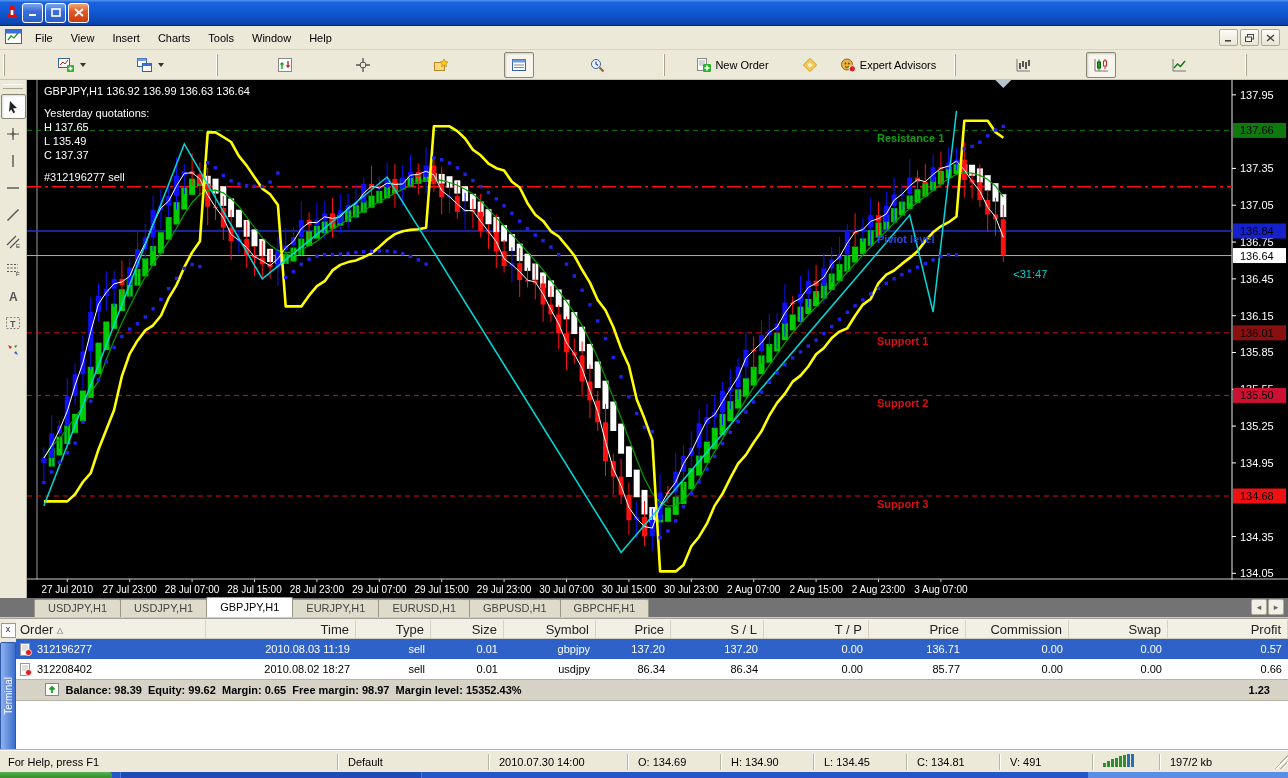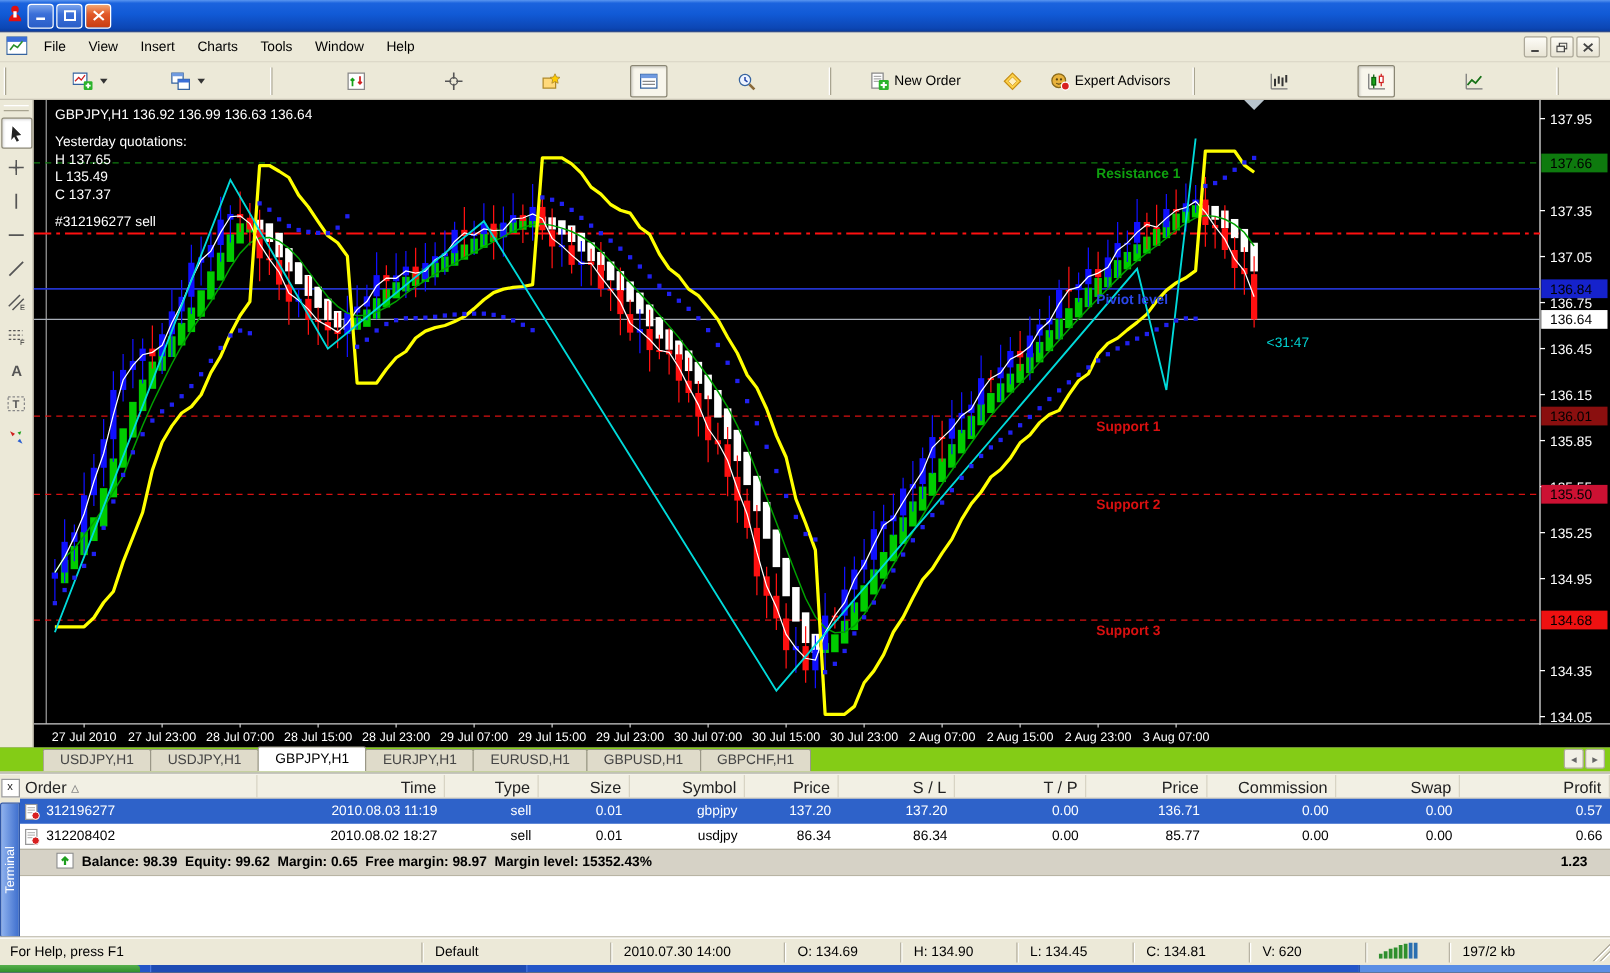--- a/index.html
+++ b/index.html
@@ -38,21 +38,21 @@
   
   #main{position:absolute;left:0;top:80px;width:1288px;height:518px;background:#000;display:flex;}
   #lefttools{width:27px;background:#ece9d8;border-right:1px solid #b8b4a4;box-sizing:border-box;
     display:flex;flex-direction:column;align-items:center;padding-top:2px;}
   #lefttools .hgrip{width:20px;height:3px;border-top:1px solid #fff;border-bottom:1px solid #a8a490;margin:2px 0 4px;}
   .lt-btn{width:23px;height:23px;margin:1px 0;display:flex;align-items:center;justify-content:center;
     border:1px solid transparent;border-radius:2px;color:#555;}
   .lt-btn.pressed{border:1px solid #8a8674;background:#fff;box-shadow:inset 1px 1px 2px rgba(0,0,0,.15);}
   #chart{display:block;cursor:crosshair;}
   
-  #tabsrow{position:absolute;left:0;top:598px;width:1288px;height:20px;background:#84cc16;
+  #tabsrow{position:absolute;left:0;top:598px;width:1288px;height:20px;background:#737373;
     border-bottom:1px solid #cfcbba;display:flex;align-items:flex-end;box-sizing:border-box;}
   .tab-spacer{width:34px;height:16px;}
   .chart-tab{height:17px;line-height:16px;padding:0 13px;border:1px solid #9a9787;border-bottom:none;
     background:#dfdbca;color:#444;margin-right:-1px;font-size:11px;border-radius:2px 2px 0 0;}
   .chart-tab.active{background:#fff;color:#000;height:19px;line-height:18px;position:relative;z-index:2;}
   .tab-scroll{margin-left:auto;display:flex;gap:1px;padding:0 4px 2px 0;color:#666;}
   .tab-scroll span{width:14px;height:14px;border:1px solid #b0ac9c;background:#f2f0e6;border-radius:2px;
     font-size:9px;display:flex;align-items:center;justify-content:center;}
   
   #terminal{position:absolute;left:0;top:618px;width:1288px;height:132px;background:#fff;
@@ -1121,21 +1121,21 @@
 
 <div id="statusbar">
   <span class="sb-seg sb-help">For Help, press F1</span>
   <span class="sb-seg" style="width:130px;">Default</span>
   <span id="sb-ohlc" style="display:flex;">
       <span class="sb-seg" style="width: 118px;">2010.07.30 14:00</span>
       <span class="sb-seg" style="width: 72px;">O: 134.69</span>
       <span class="sb-seg" style="width: 72px;">H: 134.90</span>
       <span class="sb-seg" style="width: 72px;">L: 134.45</span>
       <span class="sb-seg" style="width: 72px;">C: 134.81</span>
-      <span class="sb-seg" style="width: 72px;">V: 620</span>
+      <span class="sb-seg" style="width: 72px;">V: 491</span>
     </span>
   <span class="sb-seg" style="width:46px;">
     <svg width="32" height="13">
         <g fill="#2e8f2e">
           <rect x="0" y="9" width="3" height="4"></rect>
           <rect x="4" y="7" width="3" height="6"></rect>
           <rect x="8" y="5" width="3" height="8"></rect>
           <rect x="12" y="4" width="3" height="9"></rect>
           <rect x="16" y="2" width="3" height="11"></rect>
           <rect x="20" y="1" width="3" height="12"></rect>

